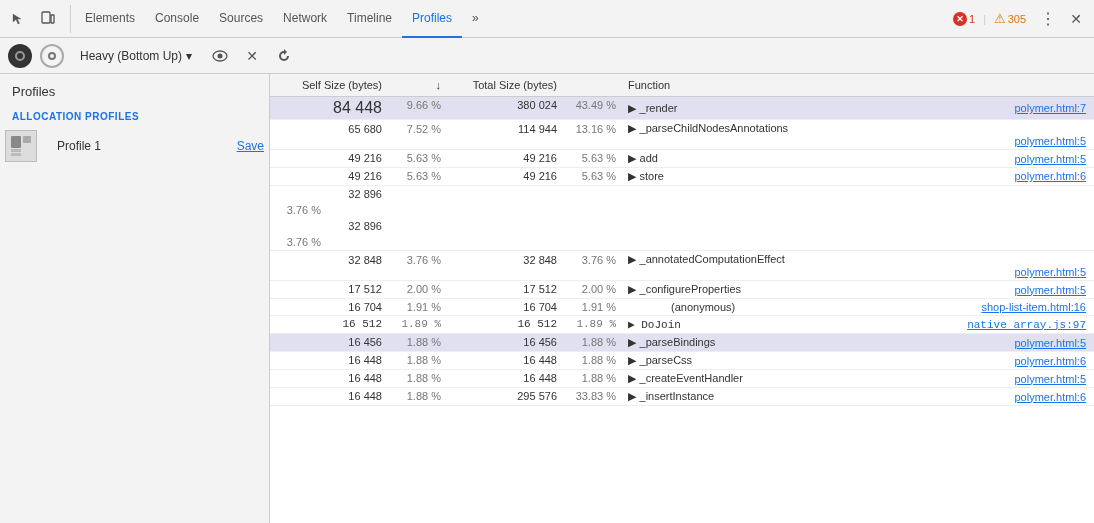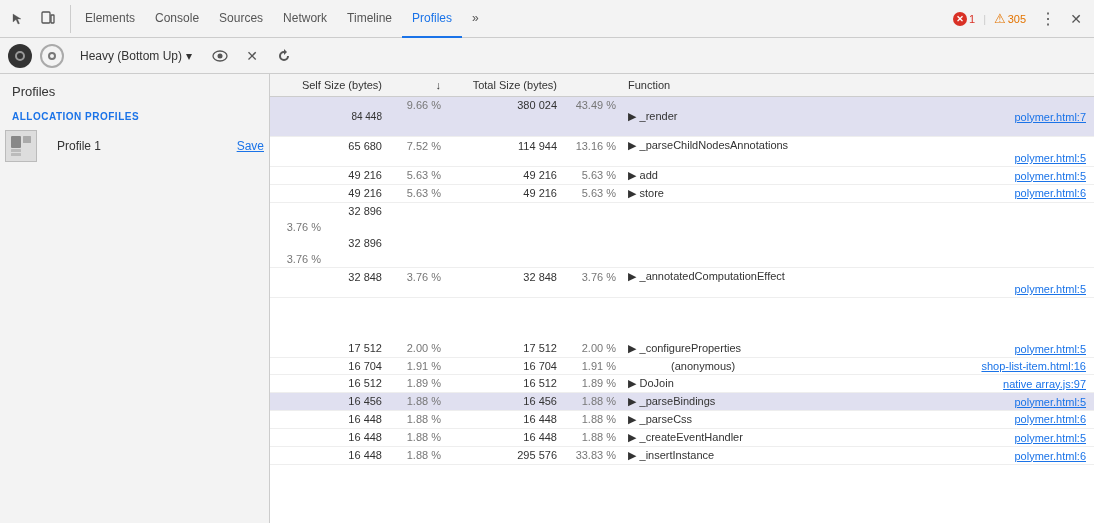--- a/index.html
+++ b/index.html
@@ -361,21 +361,21 @@
       <div style="width:120px; text-align:right; font-size:11px; padding:2px 8px; color:#333;">Self Size (bytes)</div>
       <div style="width:55px; text-align:right; font-size:11px; padding:2px 4px; color:#333;">↓</div>
       <div style="width:120px; text-align:right; font-size:11px; padding:2px 8px; color:#333;">Total Size (bytes)</div>
       <div style="width:55px; text-align:right; font-size:11px; padding:2px 4px; color:#333;"></div>
       <div style="flex:1; font-size:11px; padding:2px 8px; color:#333;">Function</div>
     </div>
 
     <div class="table-body">
 
       <div style="display:flex; background:#e0e0f0; border-bottom:1px solid #eee;">
-        <div style="width:120px; text-align:right; font-size:10px; padding:14px 8px; color:#333;">84 448</div>
+        <div style="width:120px; text-align:right; font-size:16px; padding:2px 8px; color:#333;">84 448</div>
         <div style="width:55px; text-align:right; font-size:11px; padding:2px 4px; color:#777;">9.66 %</div>
         <div style="width:120px; text-align:right; font-size:11px; padding:2px 8px; color:#333;">380 024</div>
         <div style="width:55px; text-align:right; font-size:11px; padding:2px 4px; color:#777;">43.49 %</div>
         <div style="flex:1; font-size:11px; padding:2px 8px; display:flex; align-items:center; justify-content:space-between;">
           <span>▶ _render</span>
           <span style="color:#1a73e8; text-decoration:underline; cursor:pointer;">polymer.html:7</span>
         </div>
       </div>
 
       <div style="display:flex; border-bottom:1px solid #eee;">
@@ -422,21 +422,21 @@
         <div style="width:120px; text-align:right; font-size:11px; padding:2px 8px; color:#333; padding-top:3px;">32 848</div>
         <div style="width:55px; text-align:right; font-size:11px; padding:2px 4px; color:#777; padding-top:3px;">3.76 %</div>
         <div style="width:120px; text-align:right; font-size:11px; padding:2px 8px; color:#333; padding-top:3px;">32 848</div>
         <div style="width:55px; text-align:right; font-size:11px; padding:2px 4px; color:#777; padding-top:3px;">3.76 %</div>
         <div style="flex:1; font-size:11px; padding:2px 8px; display:flex; flex-direction:column;">
           <span>▶ _annotatedComputationEffect</span>
           <span style="color:#1a73e8; text-decoration:underline; cursor:pointer; text-align:right;">polymer.html:5</span>
         </div>
       </div>
 
-      <div style="display:flex; border-bottom:1px solid #eee;margin-top:42px;">
+      <div style="display:flex; border-bottom:1px solid #eee;">
         <div style="width:120px; text-align:right; font-size:11px; padding:2px 8px; color:#333;">17 512</div>
         <div style="width:55px; text-align:right; font-size:11px; padding:2px 4px; color:#777;">2.00 %</div>
         <div style="width:120px; text-align:right; font-size:11px; padding:2px 8px; color:#333;">17 512</div>
         <div style="width:55px; text-align:right; font-size:11px; padding:2px 4px; color:#777;">2.00 %</div>
         <div style="flex:1; font-size:11px; padding:2px 8px; display:flex; align-items:center; justify-content:space-between;">
           <span>▶ _configureProperties</span>
           <span style="color:#1a73e8; text-decoration:underline; cursor:pointer;">polymer.html:5</span>
         </div>
       </div>
 
@@ -444,21 +444,21 @@
         <div style="width:120px; text-align:right; font-size:11px; padding:2px 8px; color:#333;">16 704</div>
         <div style="width:55px; text-align:right; font-size:11px; padding:2px 4px; color:#777;">1.91 %</div>
         <div style="width:120px; text-align:right; font-size:11px; padding:2px 8px; color:#333;">16 704</div>
         <div style="width:55px; text-align:right; font-size:11px; padding:2px 4px; color:#777;">1.91 %</div>
         <div style="flex:1; font-size:11px; padding:2px 8px; display:flex; align-items:center; justify-content:space-between;margin-left:43px;">
           <span>(anonymous)</span>
           <span style="color:#1a73e8; text-decoration:underline; cursor:pointer;">shop-list-item.html:16</span>
         </div>
       </div>
 
-      <div style="display:flex; border-bottom:1px solid #eee;">
+      <div style="display:flex; border-bottom:1px solid #eee;font-family:Liberation Mono, monospace;">
         <div style="width:120px; text-align:right; font-size:11px; padding:2px 8px; color:#333;">16 512</div>
         <div style="width:55px; text-align:right; font-size:11px; padding:2px 4px; color:#777;">1.89 %</div>
         <div style="width:120px; text-align:right; font-size:11px; padding:2px 8px; color:#333;">16 512</div>
         <div style="width:55px; text-align:right; font-size:11px; padding:2px 4px; color:#777;">1.89 %</div>
         <div style="flex:1; font-size:11px; padding:2px 8px; display:flex; align-items:center; justify-content:space-between;">
           <span>▶ DoJoin</span>
           <span style="color:#1a73e8; text-decoration:underline; cursor:pointer;">native array.js:97</span>
         </div>
       </div>
 
@@ -471,21 +471,21 @@
           <span>▶ _parseBindings</span>
           <span style="color:#1a73e8; text-decoration:underline; cursor:pointer;">polymer.html:5</span>
         </div>
       </div>
 
       <div style="display:flex; border-bottom:1px solid #eee;">
         <div style="width:120px; text-align:right; font-size:11px; padding:2px 8px; color:#333;">16 448</div>
         <div style="width:55px; text-align:right; font-size:11px; padding:2px 4px; color:#777;">1.88 %</div>
         <div style="width:120px; text-align:right; font-size:11px; padding:2px 8px; color:#333;">16 448</div>
         <div style="width:55px; text-align:right; font-size:11px; padding:2px 4px; color:#777;">1.88 %</div>
-        <div style="flex:1; font-size:11px; padding:2px 8px; display:flex; align-items:flex-start; justify-content:space-between;">
+        <div style="flex:1; font-size:11px; padding:2px 8px; display:flex; align-items:flex-end; justify-content:space-between;">
           <span>▶ _parseCss</span>
           <span style="color:#1a73e8; text-decoration:underline; cursor:pointer;">polymer.html:6</span>
         </div>
       </div>
 
       <div style="display:flex; border-bottom:1px solid #eee;">
         <div style="width:120px; text-align:right; font-size:11px; padding:2px 8px; color:#333;">16 448</div>
         <div style="width:55px; text-align:right; font-size:11px; padding:2px 4px; color:#777;">1.88 %</div>
         <div style="width:120px; text-align:right; font-size:11px; padding:2px 8px; color:#333;">16 448</div>
         <div style="width:55px; text-align:right; font-size:11px; padding:2px 4px; color:#777;">1.88 %</div>

